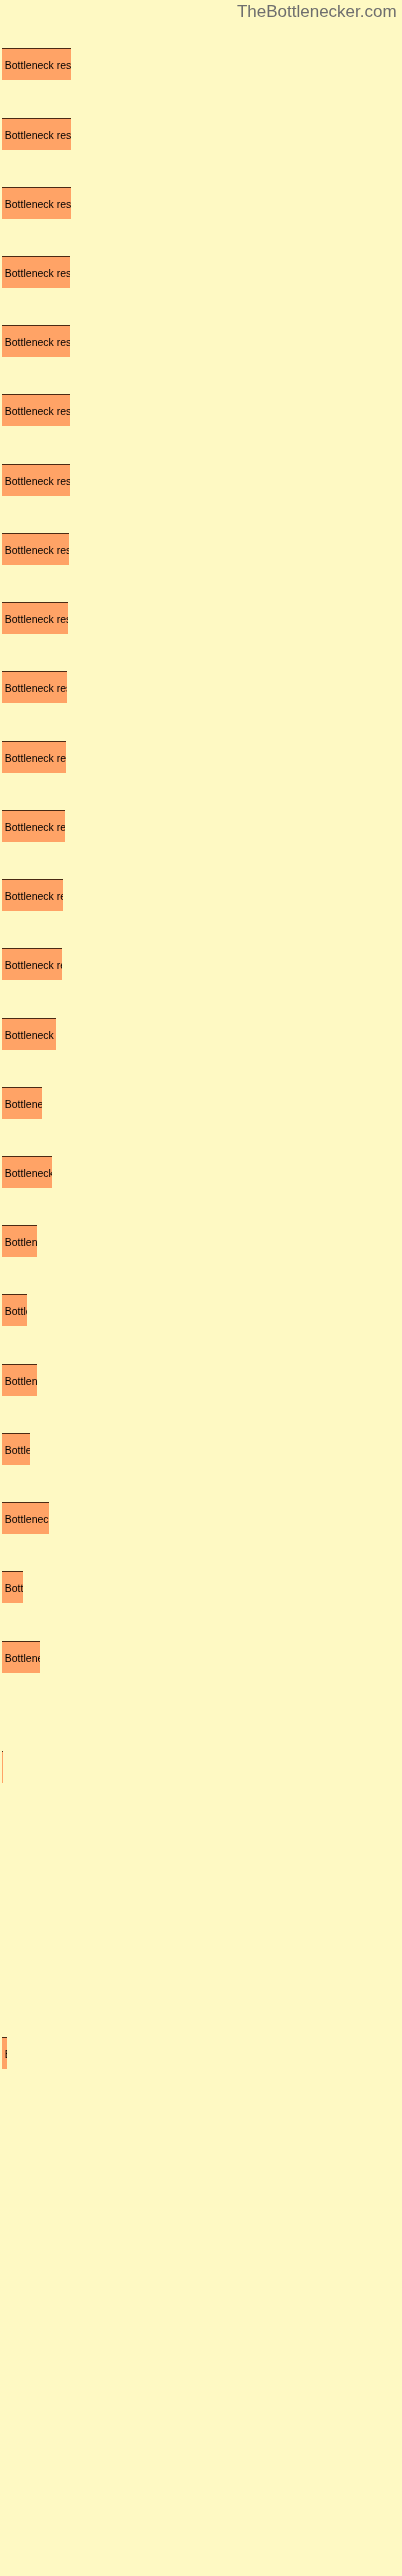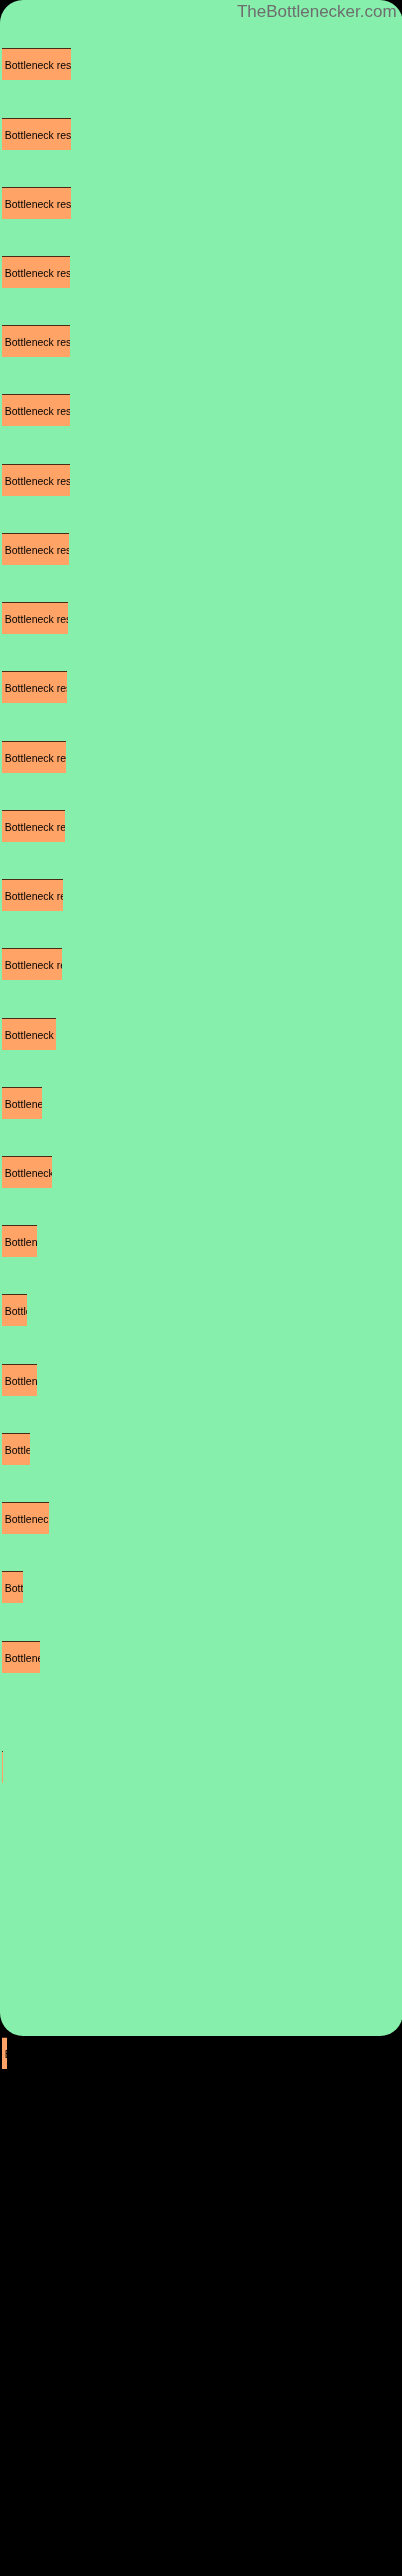--- a/index.html
+++ b/index.html
@@ -12,23 +12,22 @@
     height: 2576px;
     position: relative;
     overflow: hidden;
     font-family: "Liberation Sans", sans-serif;
   }
   #chart-root {
     position: absolute;
     left: 0;
     top: 0;
     width: 403px;
-    height: 2036px;
-    background: #86efac;
-    border-radius: 23px;
+    height: 2576px;
+    background: #fef9c3;
   }
   .site-title {
     position: absolute;
     right: 6.4px;
     top: 0.8px;
     font-family: "Liberation Sans", sans-serif;
     font-size: 17px;
     color: #6e6e6e;
     letter-spacing: 0px;
     white-space: nowrap;

